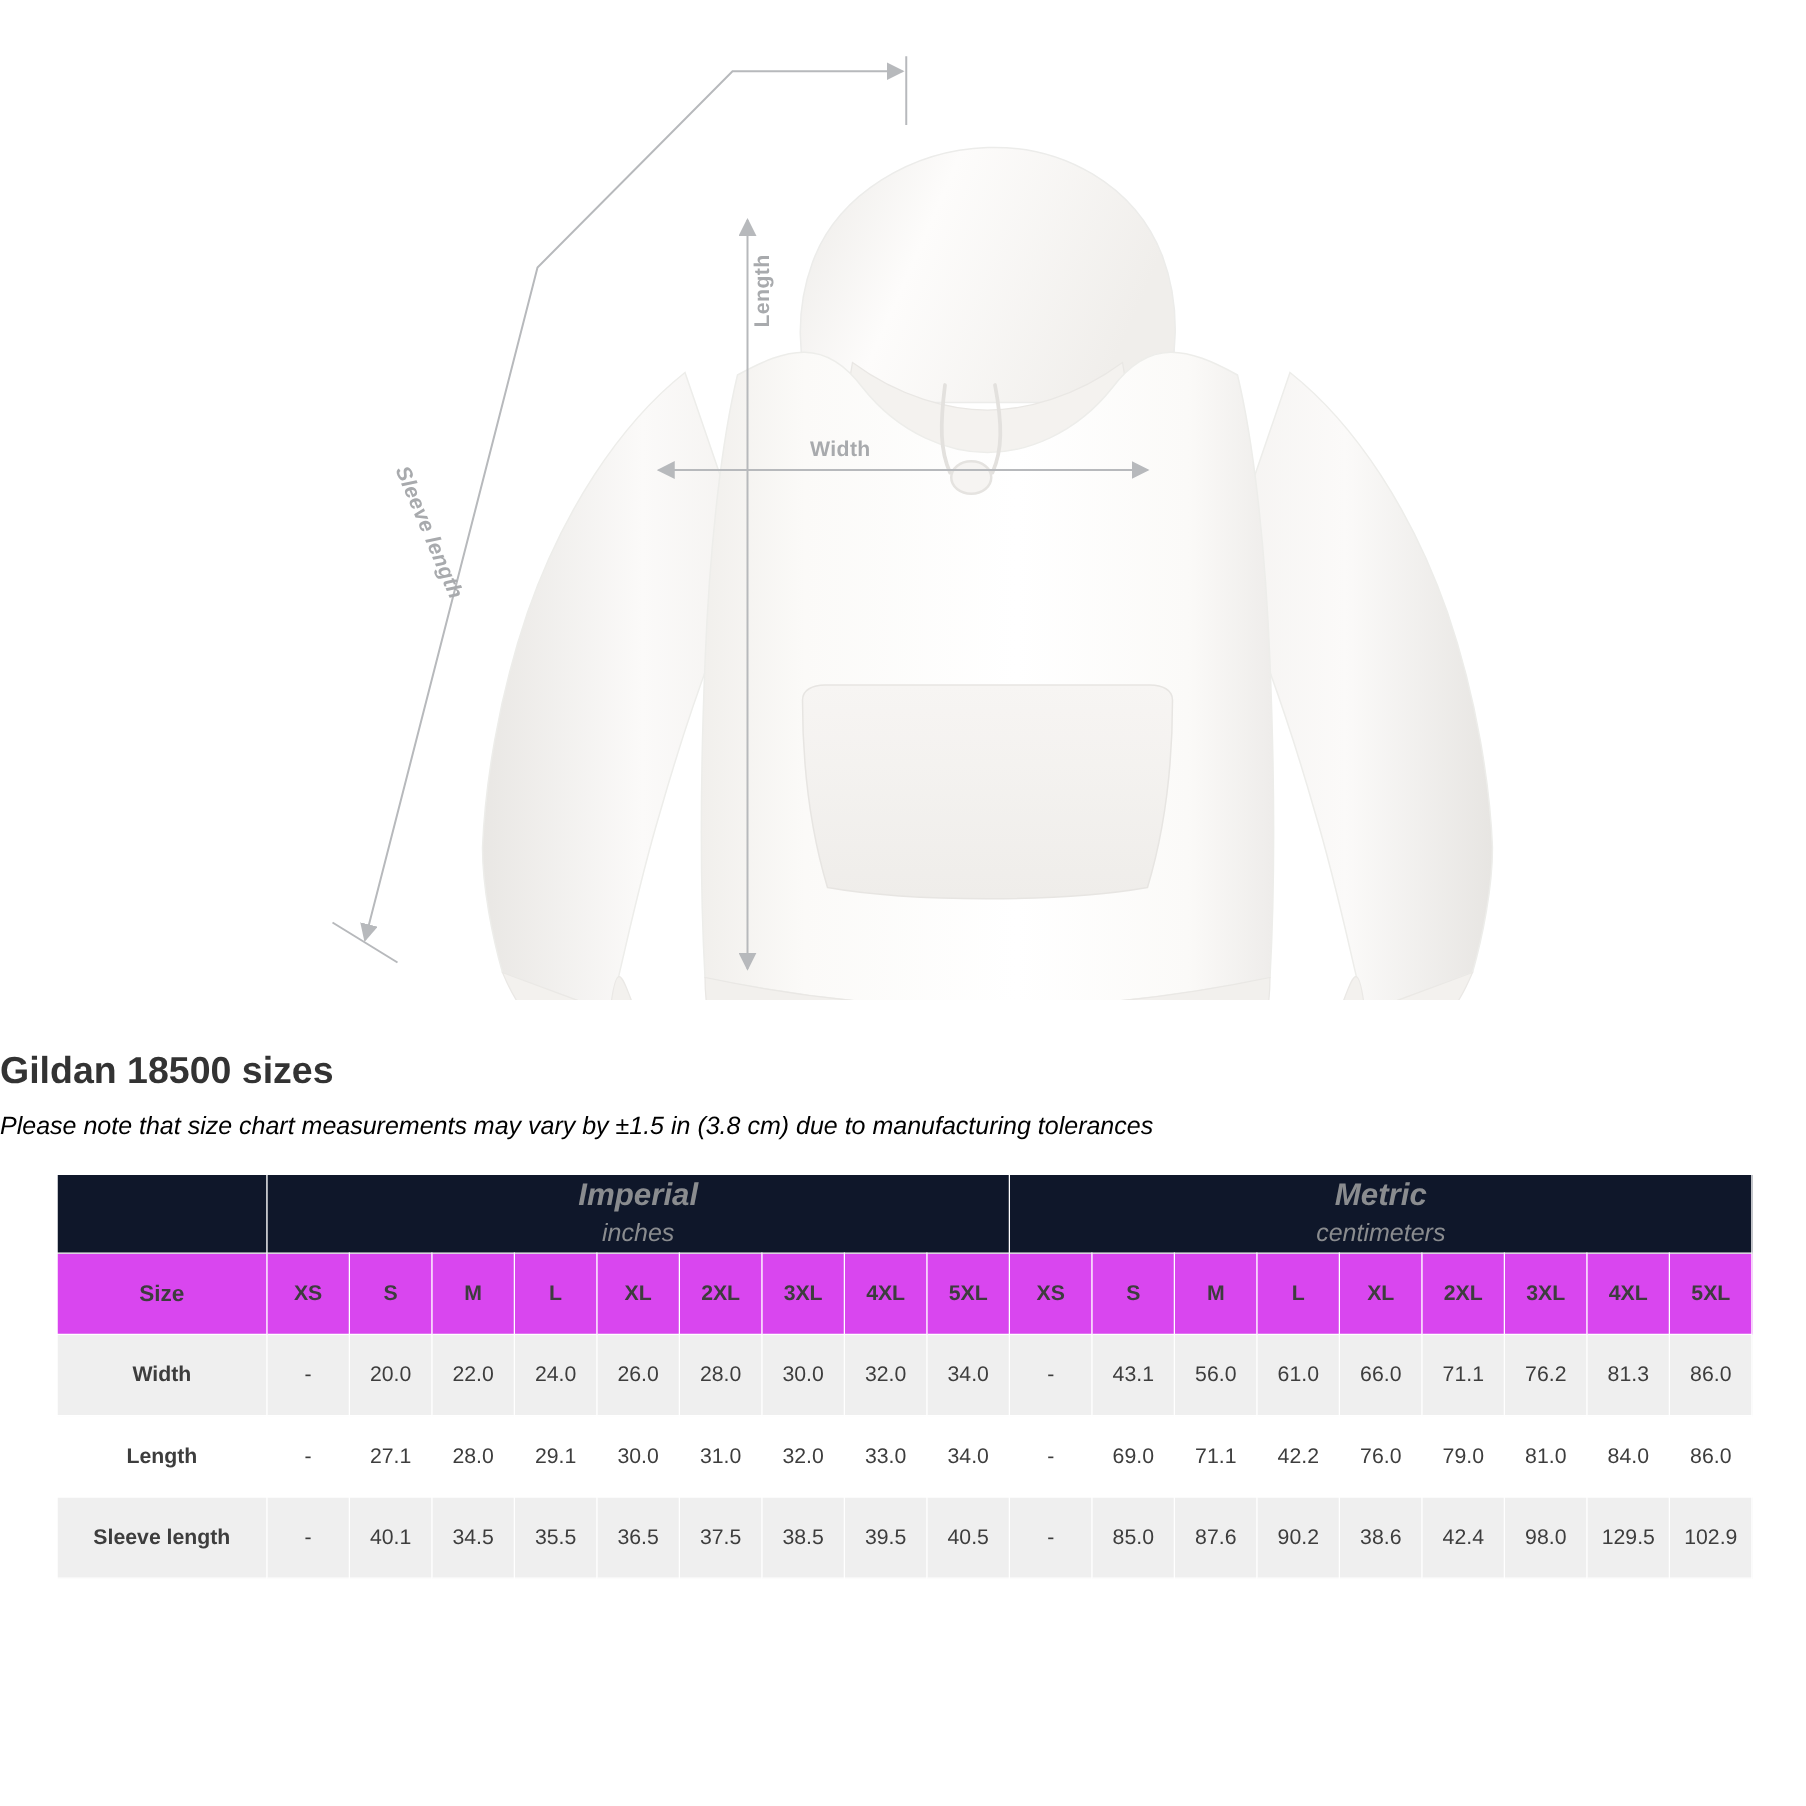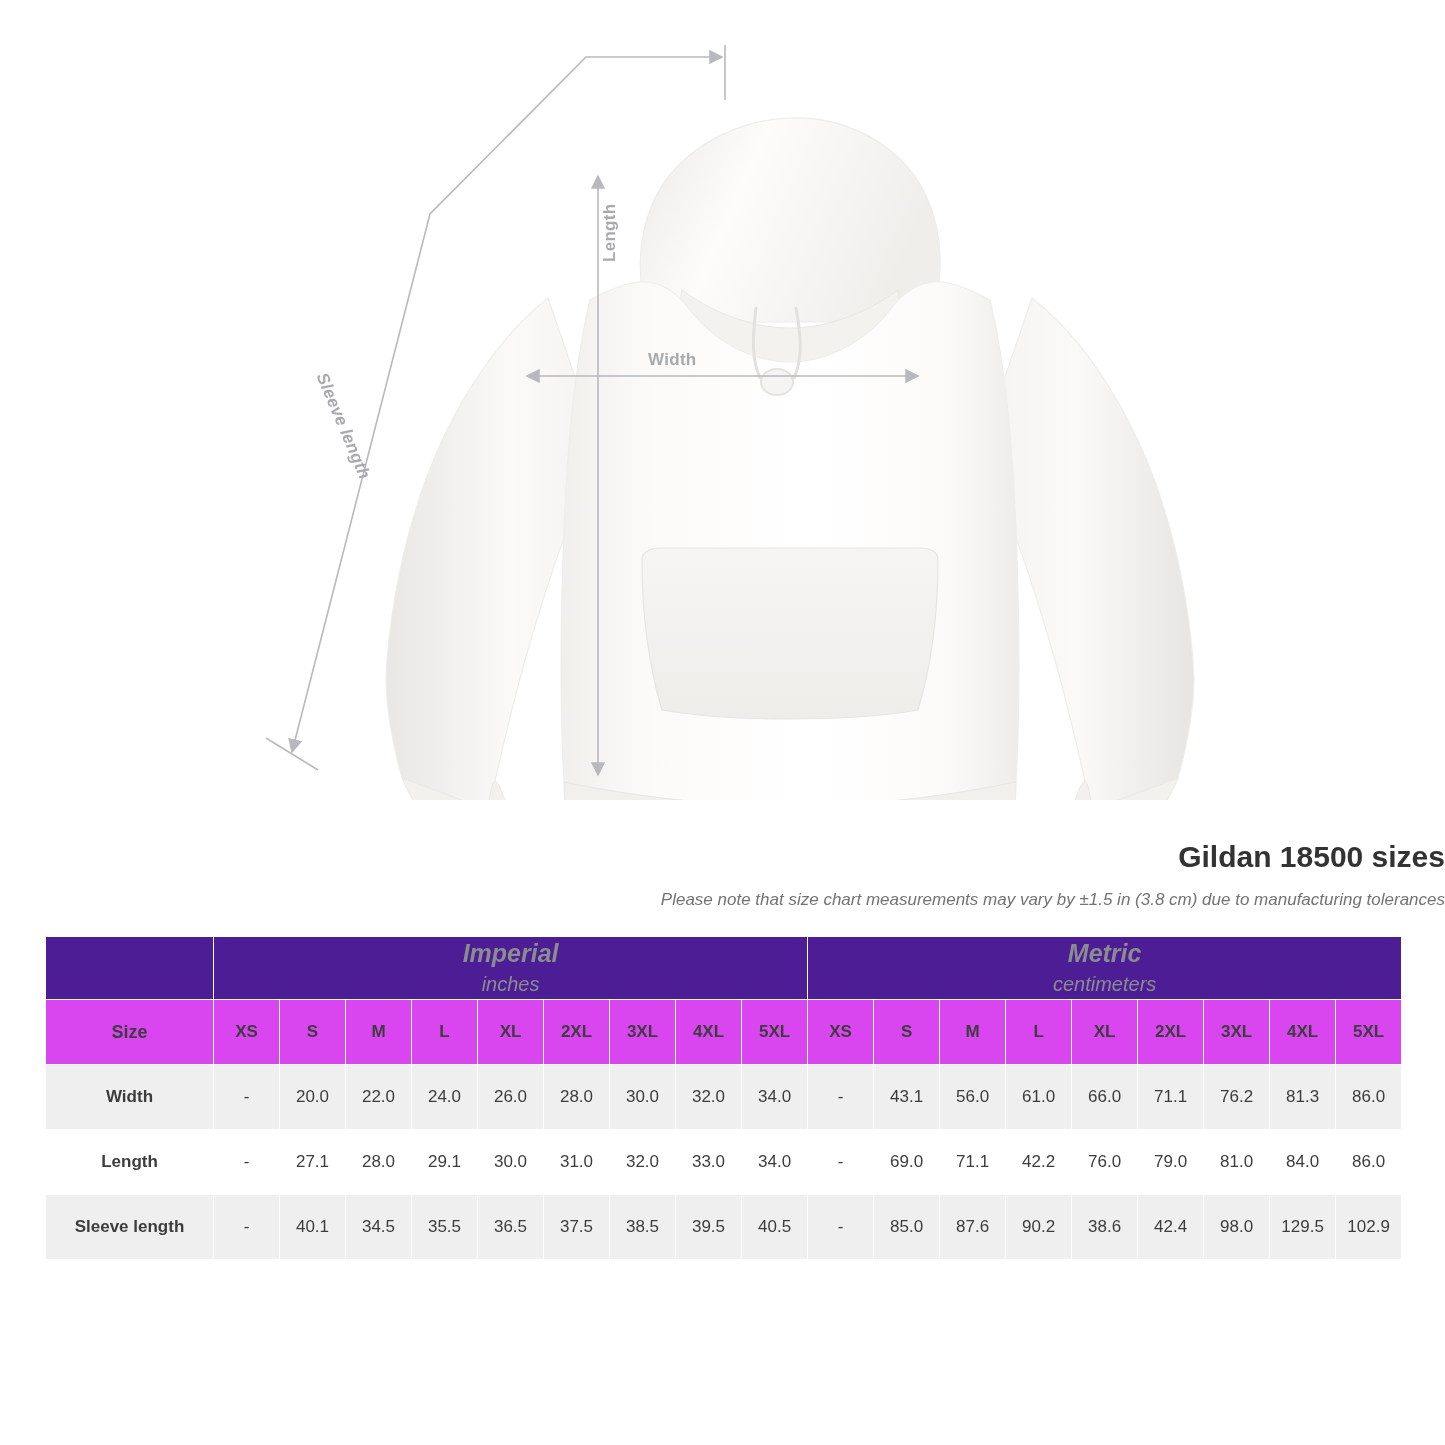--- a/index.html
+++ b/index.html
@@ -57,33 +57,33 @@
     left: 330px;
     top: 370px;
     transform: rotate(67deg);
     transform-origin: left top;
     font-style: italic;
     font-size: 17px;
   }
 
   
   .title-block {
-    text-align: right;
+    text-align: left;
     margin-top: 10px;
   }
   .chart-title {
     font-size: 30px;
     font-weight: bold;
     color: #333333;
     margin: 0 0 16px 0;
   }
   .chart-note {
-    font-size: 17px;
+    font-size: 20px;
     font-style: italic;
-    color: #737373;
+    color: #000000;
     margin: 0;
   }
 
   
   .table-wrap {
     margin-top: 26px;
     padding: 0 45px;
   }
   table.size-table {
     border-collapse: collapse;
@@ -92,21 +92,21 @@
   }
   table.size-table td, table.size-table th {
     border: 1px solid #ffffff;
     text-align: center;
     vertical-align: middle;
     font-size: 17px;
     color: #3d3d3d;
     height: 62px;
   }
   .unit-header td {
-    background: #4c1d95;
+    background: #0f172a;
     height: 100px;
     padding: 0;
   }
   .unit-name {
     font-size: 25px;
     font-style: italic;
     font-weight: bold;
     color: #8a8c8f;
     line-height: 1.25;
   }

